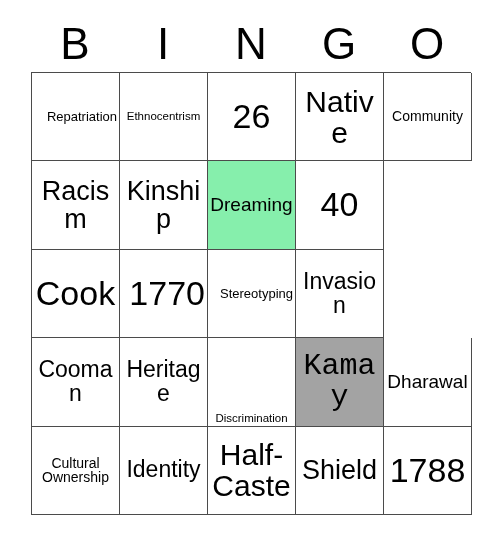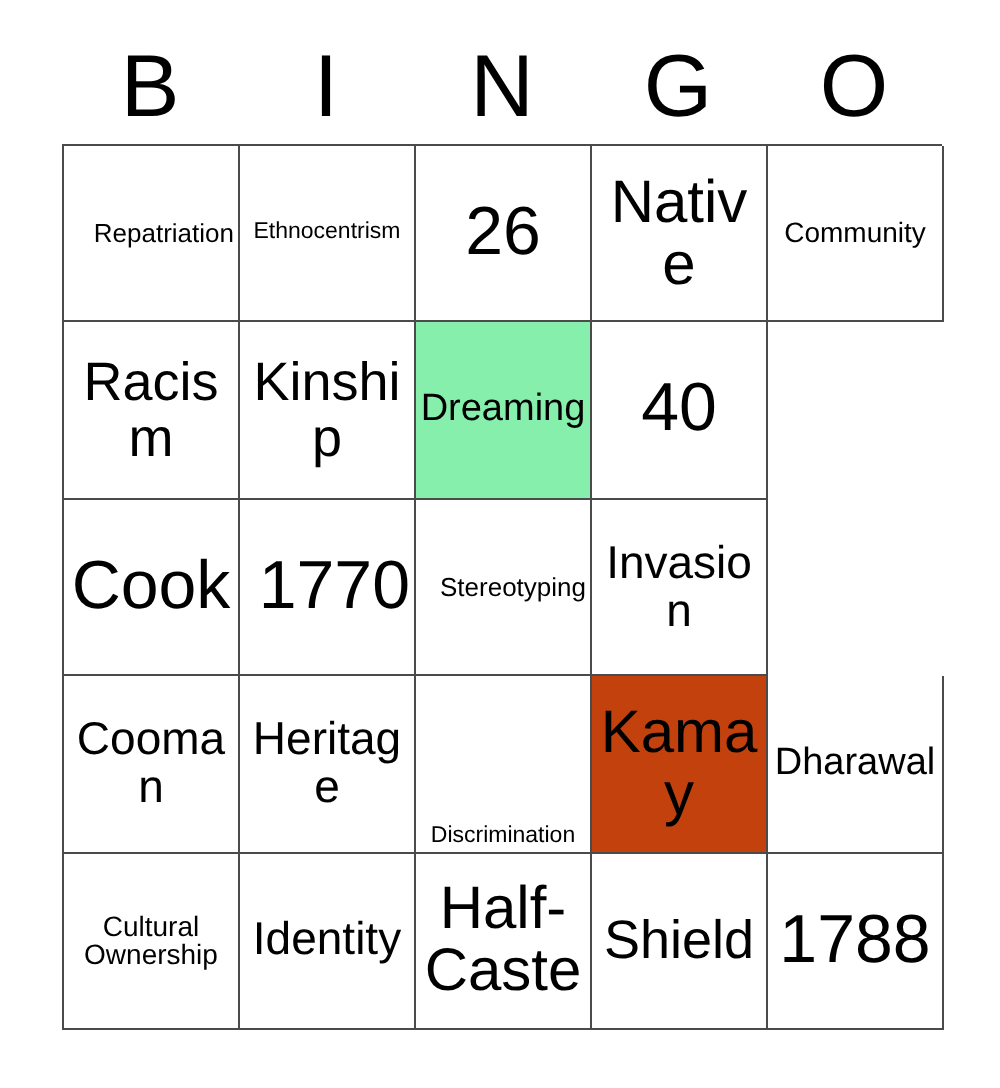--- a/index.html
+++ b/index.html
@@ -159,21 +159,21 @@
     <div class="grid-row">
       <div class="grid-cell" style="border-right-color: rgb(75, 75, 75); border-bottom-color: rgb(75, 75, 75); background: rgb(255, 255, 255);">
           <span class="cell-text fs-xl">Cooman</span>
         </div>
       <div class="grid-cell" style="border-right-color: rgb(75, 75, 75); border-bottom-color: rgb(75, 75, 75); background: rgb(255, 255, 255);">
           <span class="cell-text fs-xl">Heritage</span>
         </div>
       <div class="grid-cell" style="border-right-color: rgb(75, 75, 75); border-bottom-color: rgb(75, 75, 75); background: rgb(255, 255, 255); align-items: flex-end;">
           <span class="cell-text fs-xs">Discrimination</span>
         </div>
-      <div class="grid-cell" style="border-right-color: rgb(75, 75, 75); border-bottom-color: rgb(75, 75, 75); background: #c2410c;">
+      <div class="grid-cell" style="border-right-color: rgb(75, 75, 75); border-bottom-color: rgb(75, 75, 75); background: #a3a3a3; font-family: Liberation Mono, monospace;">
           <span class="cell-text fs-3xl">Kamay</span>
         </div>
       <div class="grid-cell" style="border-right-color: rgb(75, 75, 75); border-bottom-color: rgb(75, 75, 75); background: rgb(255, 255, 255); justify-content: flex-end;">
           <span class="cell-text fs-lg">Dharawal</span>
         </div>
     </div>
 
     <div class="grid-row">
       <div class="grid-cell" style="border-right-color: rgb(75, 75, 75); border-bottom-color: rgb(75, 75, 75); background: rgb(255, 255, 255);">
           <span class="cell-text fs-md">Cultural Ownership</span>

